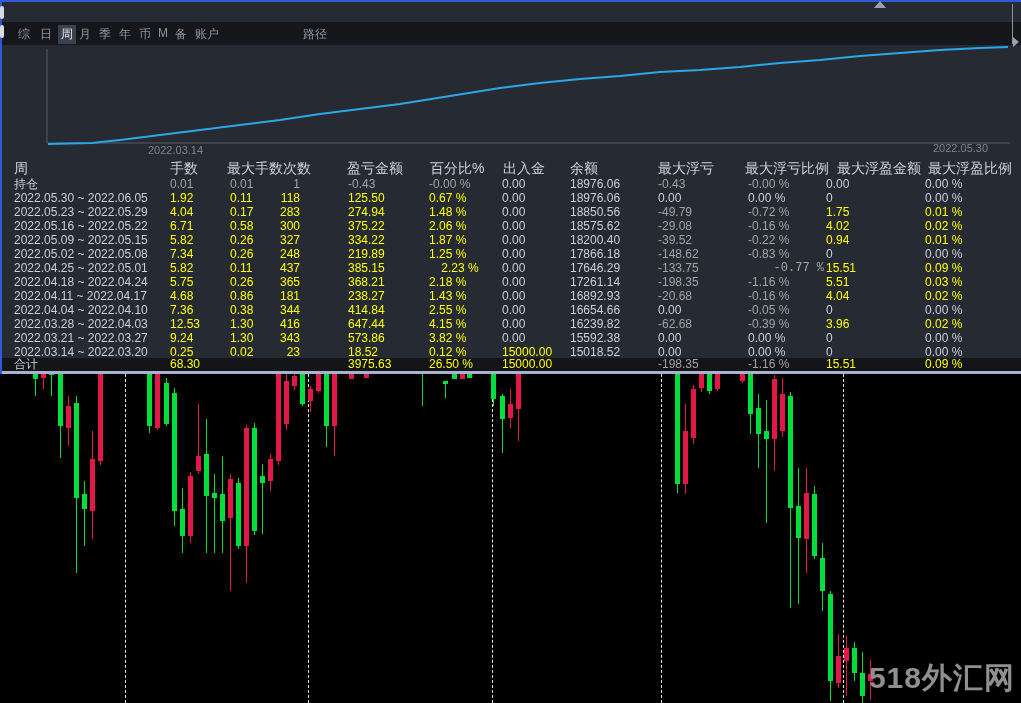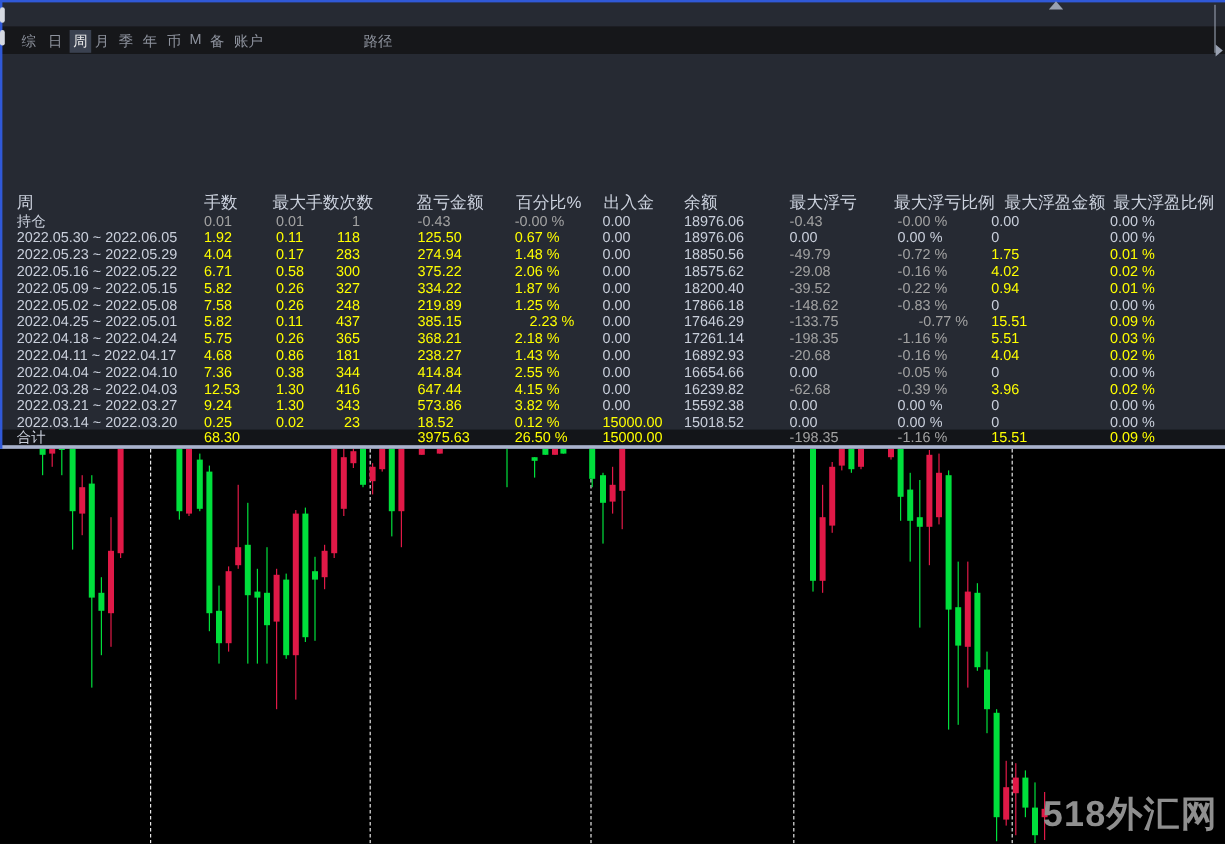--- a/index.html
+++ b/index.html
@@ -196,20 +196,29 @@
         <span class="mi sel" style="left: 61px;">周</span>
         <span class="mi" style="left: 79px;">月</span>
         <span class="mi" style="left: 99px;">季</span>
         <span class="mi" style="left: 119px;">年</span>
         <span class="mi" style="left: 139px;">币</span>
         <span class="mi" style="left: 158px;">M</span>
         <span class="mi" style="left: 175px;">备</span>
         <span class="mi" style="left: 195px;">账户</span>
       </div>
 
+    <div class="minichart">
+      <svg width="1021" height="113" viewBox="0 0 1021 113">
+        <line id="eq-vaxis" x1="47" y1="4" x2="47" y2="98" stroke="#565b68" stroke-width="1"></line>
+        <line id="eq-haxis" x1="47" y1="98" x2="1010" y2="98" stroke="#565b68" stroke-width="1"></line>
+        <polyline id="eq-line" fill="none" stroke="#2aa7e8" stroke-width="2" points="48,99 92,98 120,95 160,90 200,85 240,80 280,75 320,69 360,64 400,59 450,51 500,43 540,38 580,34 620,31 660,27 700,25 740,22 780,18 820,15 860,11 900,8 940,5 980,3 1008,2"></polyline>
+      </svg>
+      <span class="axlabel" style="left:148px;top:99px;">2022.03.14</span>
+      <span class="axlabel" style="left:933px;top:97px;">2022.05.30</span>
+    </div>
 
     <div id="thead" class="trow" style="top:161px;height:16px;">
         <span class="hcell" style="left: 14px;">周</span>
         <span class="hcell" style="left: 170px;">手数</span>
         <span class="hcell" style="left: 227px;">最大手数次数</span>
         <span class="hcell" style="left: 347px;">盈亏金额</span>
         <span class="hcell" style="left: 430px;">百分比%</span>
         <span class="hcell" style="left: 503px;">出入金</span>
         <span class="hcell" style="left: 570px;">余额</span>
         <span class="hcell" style="left: 658px;">最大浮亏</span>
@@ -284,21 +293,21 @@
           <span class="cell y" style="left: 429px; width: 62px; text-align: left;">1.87 %</span>
           <span class="cell w" style="left: 502px; width: 68px; text-align: left;">0.00</span>
           <span class="cell w" style="left: 570px; width: 88px; text-align: left;">18200.40</span>
           <span class="cell g" style="left: 658px; width: 88px; text-align: left;">-39.52</span>
           <span class="cell g" style="left: 748px; width: 76px; text-align: left;">-0.22 %</span>
           <span class="cell y" style="left: 826px; width: 96px; text-align: left;">0.94</span>
           <span class="cell y" style="left: 925px; width: 92px; text-align: left;">0.01 %</span>
         </div>
         <div class="trow" style="top: 247px;">
           <span class="cell w" style="left: 14px; width: 152px; text-align: left;">2022.05.02 ~ 2022.05.08</span>
-          <span class="cell y" style="left: 170px; width: 40px; text-align: left;">7.58</span>
+          <span class="cell y" style="left: 170px; width: 40px; text-align: left;">7.34</span>
           <span class="cell y" style="left: 230px; width: 34px; text-align: left;">0.26</span>
           <span class="cell y" style="left: 264px; width: 36px; text-align: right;">248</span>
           <span class="cell y" style="left: 348px; width: 60px; text-align: left;">219.89</span>
           <span class="cell y" style="left: 429px; width: 62px; text-align: left;">1.25 %</span>
           <span class="cell w" style="left: 502px; width: 68px; text-align: left;">0.00</span>
           <span class="cell w" style="left: 570px; width: 88px; text-align: left;">17866.18</span>
           <span class="cell g" style="left: 658px; width: 88px; text-align: left;">-148.62</span>
           <span class="cell g" style="left: 748px; width: 76px; text-align: left;">-0.83 %</span>
           <span class="cell w" style="left: 826px; width: 96px; text-align: left;">0</span>
           <span class="cell w" style="left: 925px; width: 92px; text-align: left;">0.00 %</span>
@@ -306,21 +315,21 @@
         <div class="trow" style="top: 261px;">
           <span class="cell w" style="left: 14px; width: 152px; text-align: left;">2022.04.25 ~ 2022.05.01</span>
           <span class="cell y" style="left: 170px; width: 40px; text-align: left;">5.82</span>
           <span class="cell y" style="left: 230px; width: 34px; text-align: left;">0.11</span>
           <span class="cell y" style="left: 264px; width: 36px; text-align: right;">437</span>
           <span class="cell y" style="left: 348px; width: 60px; text-align: left;">385.15</span>
           <span class="cell y" style="left: 429px; width: 62px; text-align: center;">2.23 %</span>
           <span class="cell w" style="left: 502px; width: 68px; text-align: left;">0.00</span>
           <span class="cell w" style="left: 570px; width: 88px; text-align: left;">17646.29</span>
           <span class="cell g" style="left: 658px; width: 88px; text-align: left;">-133.75</span>
-          <span class="cell g" style="left: 748px; width: 76px; text-align: center;">-0.77 %</span>
+          <span class="cell g" style="left: 748px; width: 76px; text-align: right; font-family: Liberation Mono, monospace;">-0.77 %</span>
           <span class="cell y" style="left: 826px; width: 96px; text-align: left;">15.51</span>
           <span class="cell y" style="left: 925px; width: 92px; text-align: left;">0.09 %</span>
         </div>
         <div class="trow" style="top: 275px;">
           <span class="cell w" style="left: 14px; width: 152px; text-align: left;">2022.04.18 ~ 2022.04.24</span>
           <span class="cell y" style="left: 170px; width: 40px; text-align: left;">5.75</span>
           <span class="cell y" style="left: 230px; width: 34px; text-align: left;">0.26</span>
           <span class="cell y" style="left: 264px; width: 36px; text-align: right;">365</span>
           <span class="cell y" style="left: 348px; width: 60px; text-align: left;">368.21</span>
           <span class="cell y" style="left: 429px; width: 62px; text-align: left;">2.18 %</span>

